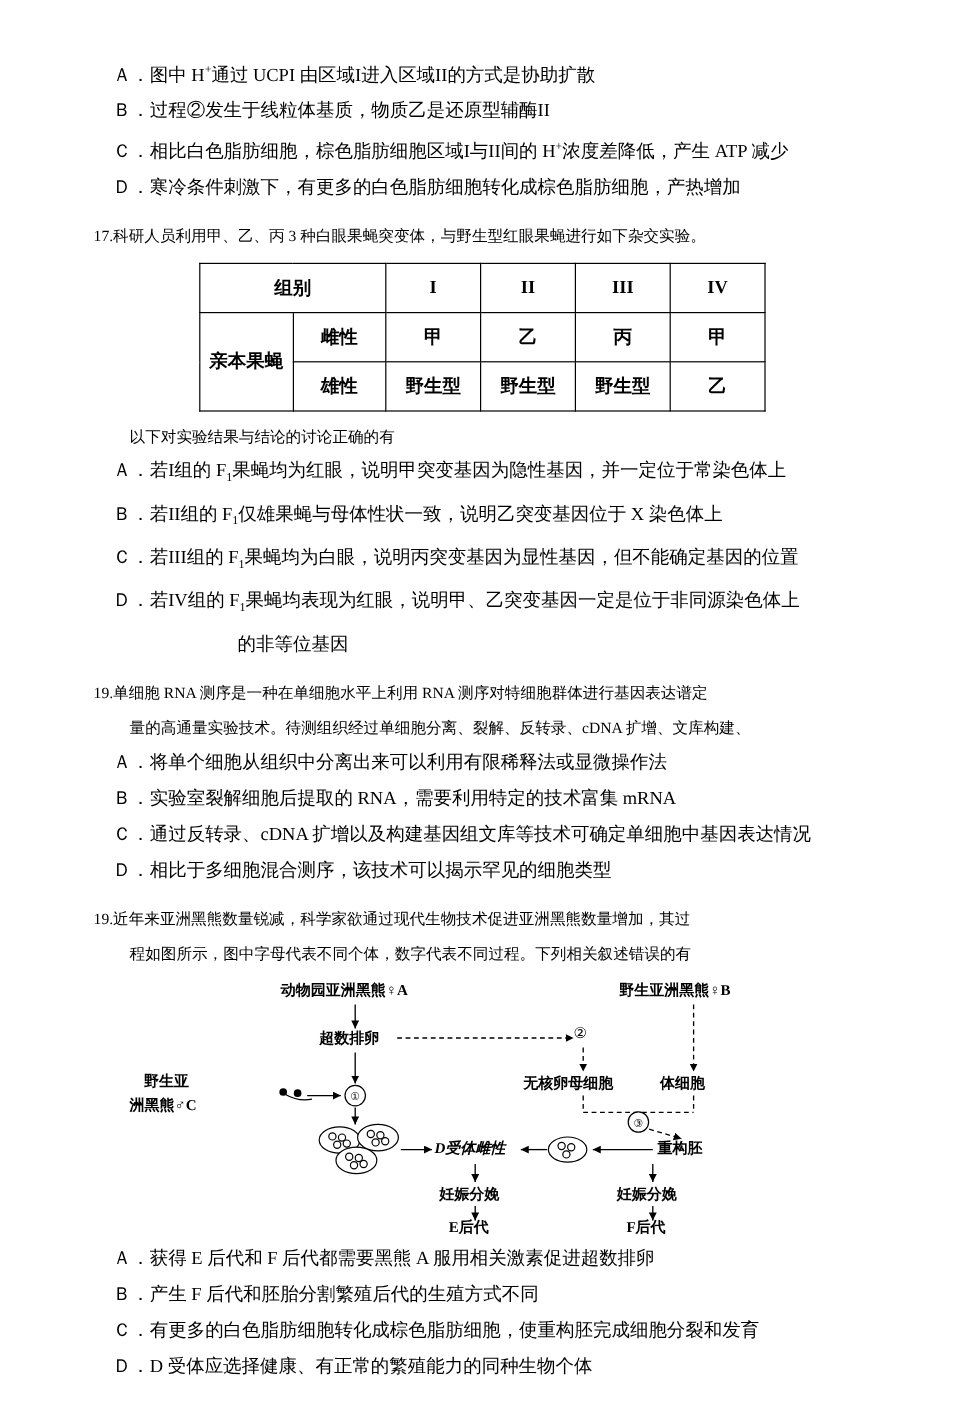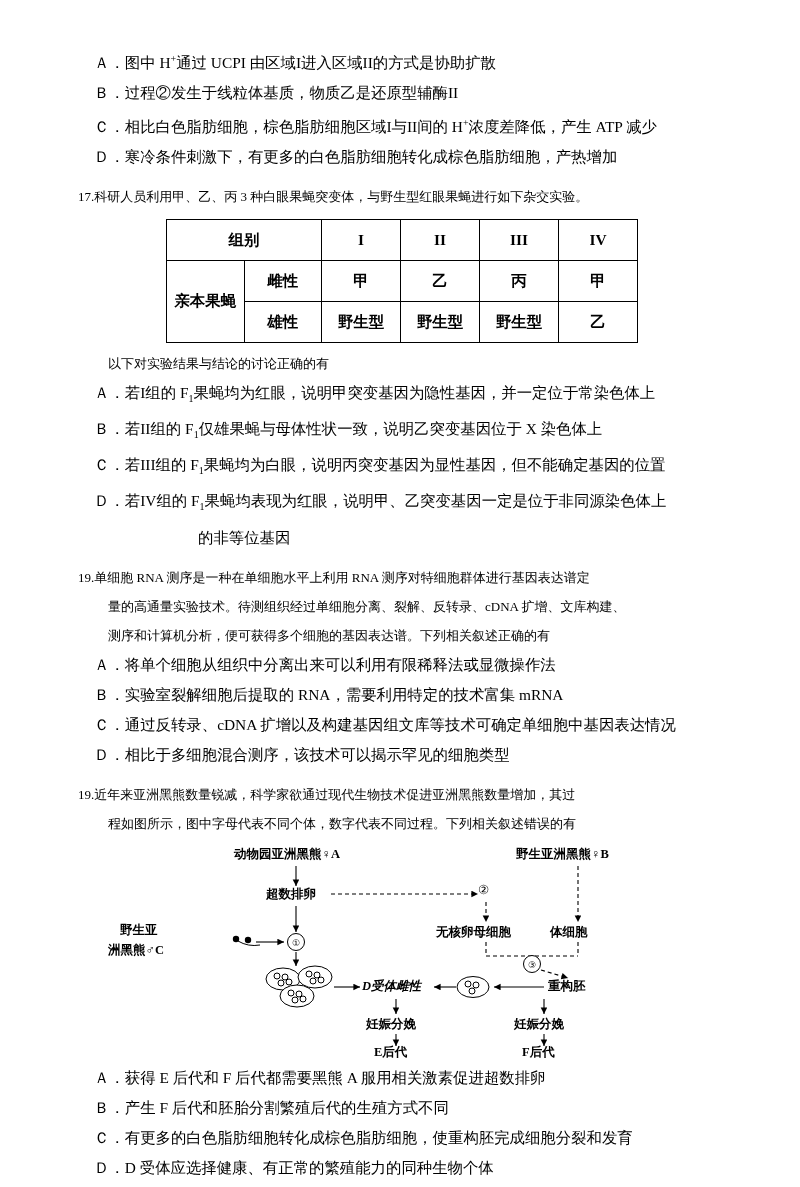--- a/index.html
+++ b/index.html
@@ -166,21 +166,20 @@
         Ｄ．若IV组的 F<span class="sub">1</span>果蝇均表现为红眼，说明甲、乙突变基因一定是位于非同源染色体上
       </div>
       <div class="opt" style="padding-left:120px">的非等位基因</div>
     </div>
 
     <div class="q-block">
       <div class="qline">
         <span>19.</span><span>单细胞 RNA 测序是一种在单细胞水平上利用 RNA 测序对特细胞群体进行基因表达谱定</span>
       </div>
       <div class="qline hang2">量的高通量实验技术。待测组织经过单细胞分离、裂解、反转录、cDNA 扩增、文库构建、</div>
-      <div class="qline hang2">测序和计算机分析，便可获得多个细胞的基因表达谱。下列相关叙述正确的有</div>
 
       <div class="opt opt-indent">Ａ．将单个细胞从组织中分离出来可以利用有限稀释法或显微操作法</div>
       <div class="opt opt-indent">Ｂ．实验室裂解细胞后提取的 RNA，需要利用特定的技术富集 mRNA</div>
       <div class="opt opt-indent">Ｃ．通过反转录、cDNA 扩增以及构建基因组文库等技术可确定单细胞中基因表达情况</div>
       <div class="opt opt-indent">Ｄ．相比于多细胞混合测序，该技术可以揭示罕见的细胞类型</div>
     </div>
 
     <div class="q-block">
       <div class="qline">
         <span>19.</span><span>近年来亚洲黑熊数量锐减，科学家欲通过现代生物技术促进亚洲黑熊数量增加，其过</span>

